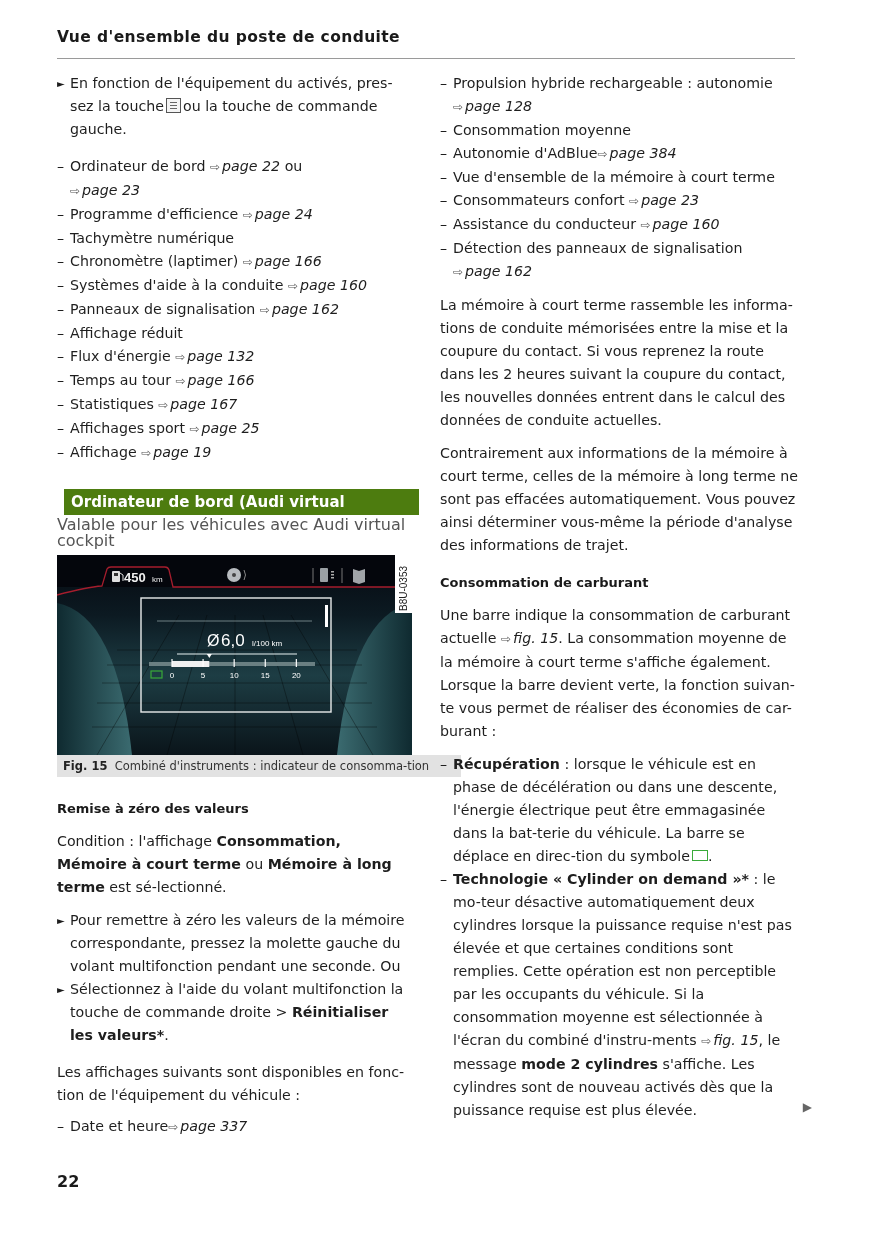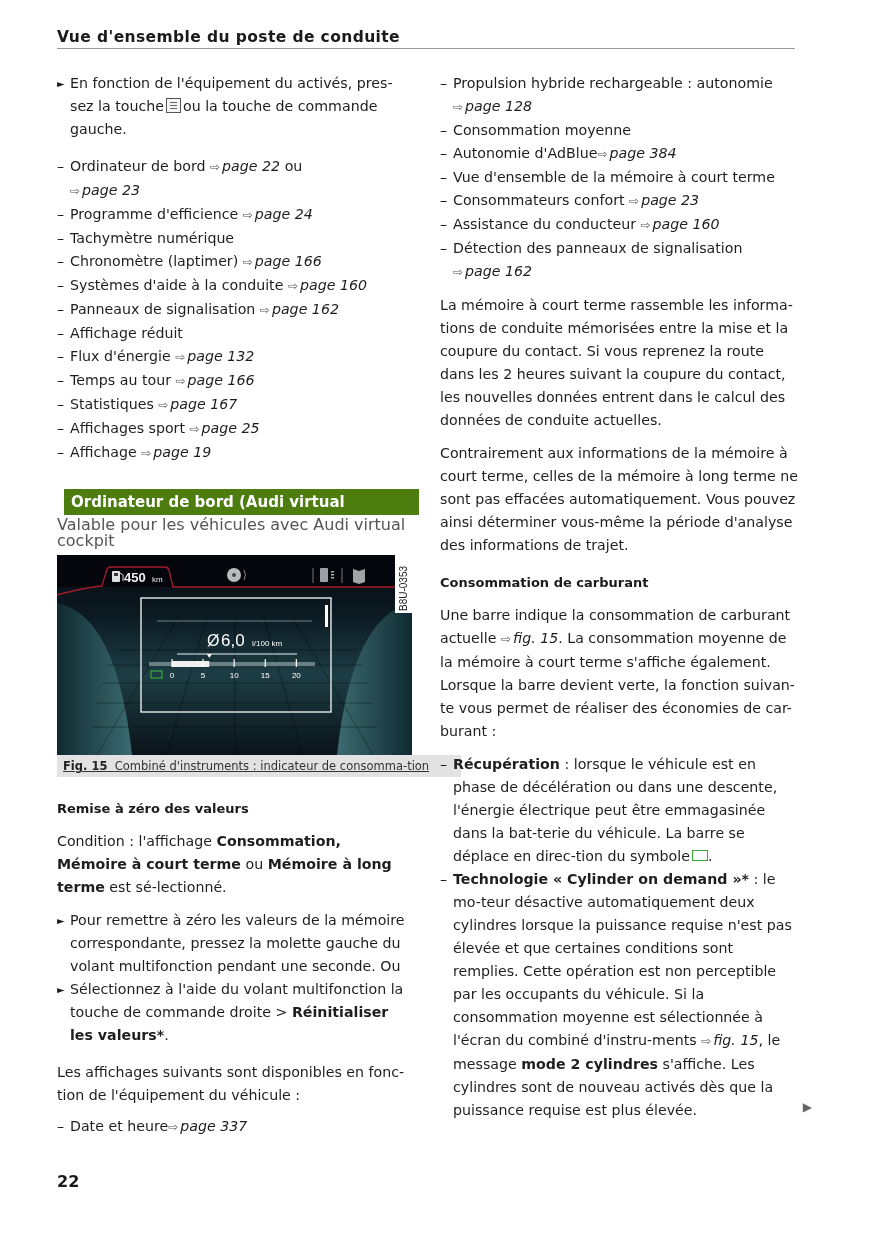--- a/index.html
+++ b/index.html
@@ -1,37 +1,37 @@
 <!DOCTYPE html>
 <html><head>
 <meta charset="utf-8">
 <style>
   html, body { margin:0; padding:0; background:#ffffff; }
   body { width:875px; height:1241px; position:relative; overflow:hidden;
          font-family:"DejaVu Sans", sans-serif; color:#1e1e1e; }
-  .page-header { position:absolute; left:57px; top:28px; width:738px; border-bottom:1px solid #9a9a9a; padding-bottom:2px; }
+  .page-header { position:absolute; left:57px; top:28px; width:738px; border-bottom:1px solid #9a9a9a; padding-bottom:12px; }
   .page-header h1 { margin:0; font-size:15.5px; font-weight:bold; letter-spacing:0.4px; color:#1a1a1a; }
   .col { position:absolute; top:72px; font-size:14.2px; line-height:23px; }
   .col-left { left:57px; width:355px; }
   .col-right { left:440px; width:360px; }
   p { margin:0; }
   .step { position:relative; padding-left:13px; }
   .step .tri { position:absolute; left:0; top:0; font-size:10px; }
   .dash-list { list-style:none; margin:0; padding:0; }
   .dash-list li { position:relative; padding-left:13px; }
   .dash-list li .dash { position:absolute; left:0; top:0; }
   .ref { font-style:italic; }
   .arrow { font-size:12px; color:#555; margin-right:2px; font-style:normal; }
   .keybox { display:inline-block; width:13px; height:13px; border:1px solid #555; vertical-align:-2px; margin:0 2px; position:relative; background:#f4f4f4; }
   .keybox::before { content:""; position:absolute; left:3px; right:3px; top:3px; height:1px; background:#666; box-shadow:0 3px 0 #666, 0 6px 0 #666; }
   .section-bar { background:#4d7c0f; color:#fff; font-weight:bold; font-size:15px; padding:2px 7px; height:22px; line-height:22px; width:341px; margin-top:24px;margin-left:7px; }
   .section-sub { font-size:16px; color:#555; line-height:16px; margin-top:2px; }
   .figure { margin-top:6px; width:404px; }
   .figure svg { display:block; }
-  .caption { background:#e2e2e2; font-size:11.5px; line-height:18px; padding:2px 6px 2px 6px; color:#333;text-decoration:underline; }
+  .caption { background:#e2e2e2; font-size:11.5px; line-height:18px; padding:2px 6px 2px 6px; color:#333; }
   .caption b { font-weight:bold; color:#222; }
   h2 { margin:0; font-size:13px; font-weight:bold; color:#1a1a1a; }
   .mt8 { margin-top:8px; }
   .mt10 { margin-top:10px; }
   .mt14 { margin-top:14px; }
   .mt20 { margin-top:20px; }
   .batt-inline { display:inline-block; width:14px; height:9px; border:1.3px solid #3aaa3a; vertical-align:0; margin-left:2px; }
   .cont-arrow { position:absolute; right:-12px; bottom:3px; font-size:12px; color:#666; }
   .page-number { position:absolute; left:57px; top:1172px; font-size:16px; font-weight:bold; color:#1a1a1a; }
 </style>

